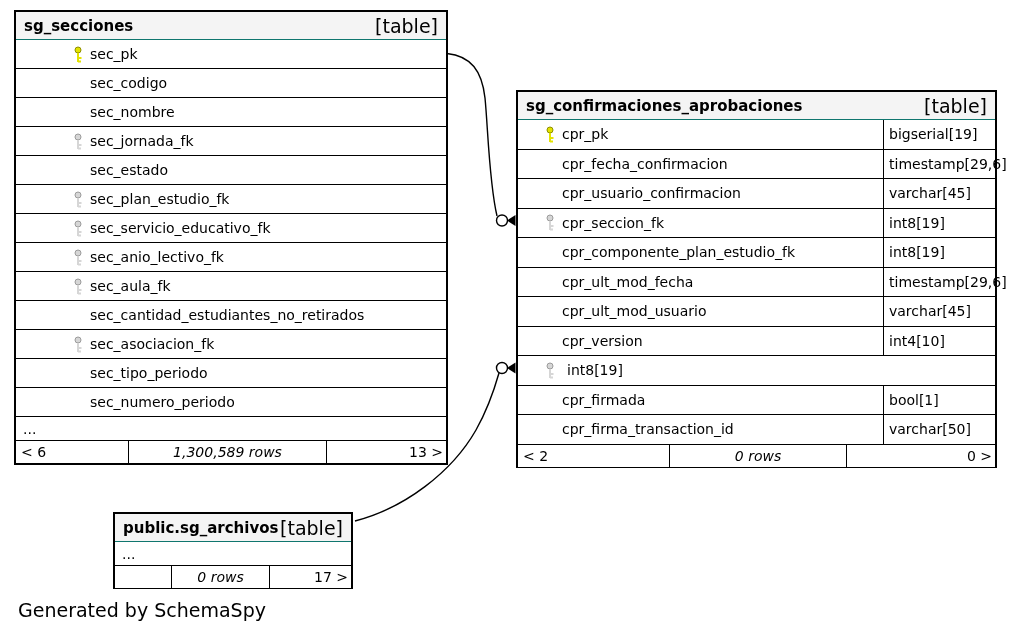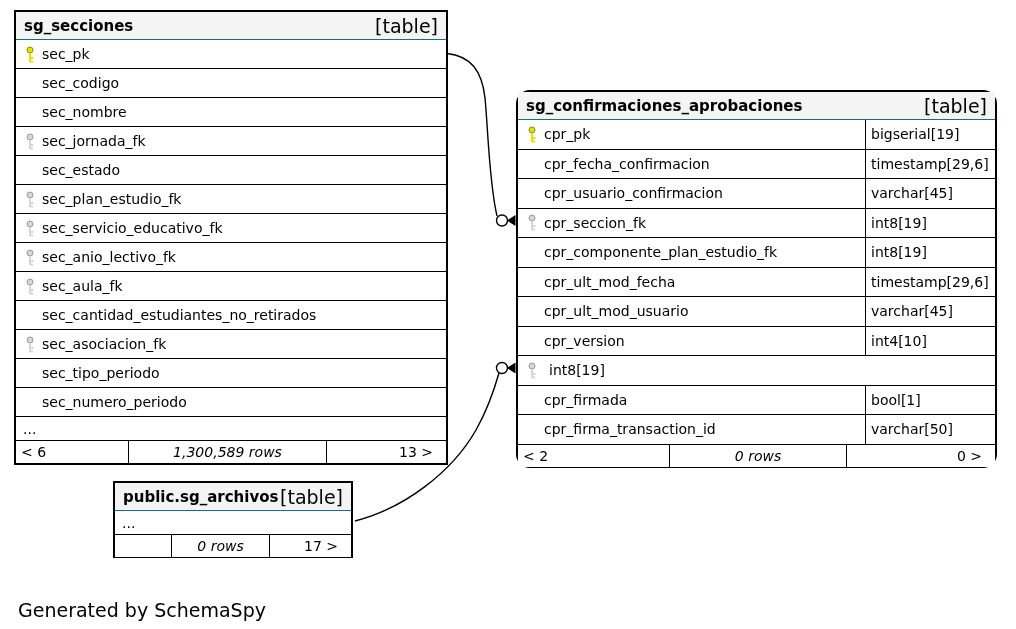--- a/index.html
+++ b/index.html
@@ -21,41 +21,41 @@
   .crowhead { fill: #000; stroke: none; }
 
   .dtable {
     position: absolute;
     background: #fff;
     border: 2px solid #000;
     box-sizing: border-box;
     font-size: 14px;
   }
   .t-secciones      { left: 14px;  top: 10px;  width: 434px; height: 455px; }
-  .t-confirmaciones { left: 516px; top: 90px;  width: 481px; height: 378px; border-radius: 14px; }
-  .t-archivos       { left: 113px; top: 481px; width: 240px; height: 77px; }
+  .t-confirmaciones { left: 516px; top: 90px;  width: 481px; height: 378px; }
+  .t-archivos       { left: 113px; top: 512px; width: 240px; height: 77px; }
 
   .thead {
     height: 27px;
     border-bottom: 1px solid #0f766e;
     background: #f4f4f4;
     display: flex; align-items: center; justify-content: space-between;
     padding: 0 8px;
   }
   .ttitle { font-weight: bold; font-size: 15px; white-space: nowrap; }
   .tbadge { font-weight: normal; font-size: 19px; white-space: nowrap; }
 
   .crow {
     display: flex; align-items: center;
     border-bottom: 1px solid #000;
     box-sizing: border-box;
     background: #fff;
   }
-  .t-secciones .crow      { height: 29px; }
-  .t-confirmaciones .crow { height: 29.5px; }
+  .t-secciones .crow      { height: 29px; padding-left: 48px; }
+  .t-confirmaciones .crow { height: 29.5px; padding-left: 18px; }
   .kcell {
     flex: 0 0 26px; width: 26px;
     display: flex; align-items: center; justify-content: flex-start;
     padding-left: 9px; box-sizing: border-box;
   }
   .cname { white-space: nowrap; overflow: hidden; }
   .t-confirmaciones .cname {
     flex: 0 0 322px; width: 322px; box-sizing: border-box;
     border-right: 1px solid #000;
     align-self: stretch; display: flex; align-items: center;
@@ -72,21 +72,21 @@
   }
 
   .tfoot {
     display: flex; align-items: stretch;
     height: 22px;
     background: #fff;
   }
   .fc { display: flex; align-items: center; box-sizing: border-box; white-space: nowrap; }
   .fc-l { justify-content: flex-start; padding-left: 5px; border-right: 1px solid #000; }
   .fc-c { justify-content: center; border-right: 1px solid #000; font-style: italic; }
-  .fc-r { justify-content: flex-end; padding-right: 13px; flex: 1; }
+  .fc-r { justify-content: flex-end; padding-right: 3px; flex: 1; }
   .t-secciones .fc-l      { flex: 0 0 113px; }
   .t-secciones .fc-c      { flex: 0 0 198px; }
   .t-confirmaciones .fc-l { flex: 0 0 152px; }
   .t-confirmaciones .fc-c { flex: 0 0 177px; }
   .t-archivos .fc-l       { flex: 0 0 57px; }
   .t-archivos .fc-c       { flex: 0 0 98px; }
 
   .note {
     position: absolute; left: 18px; top: 599px;
     font-size: 19px;

